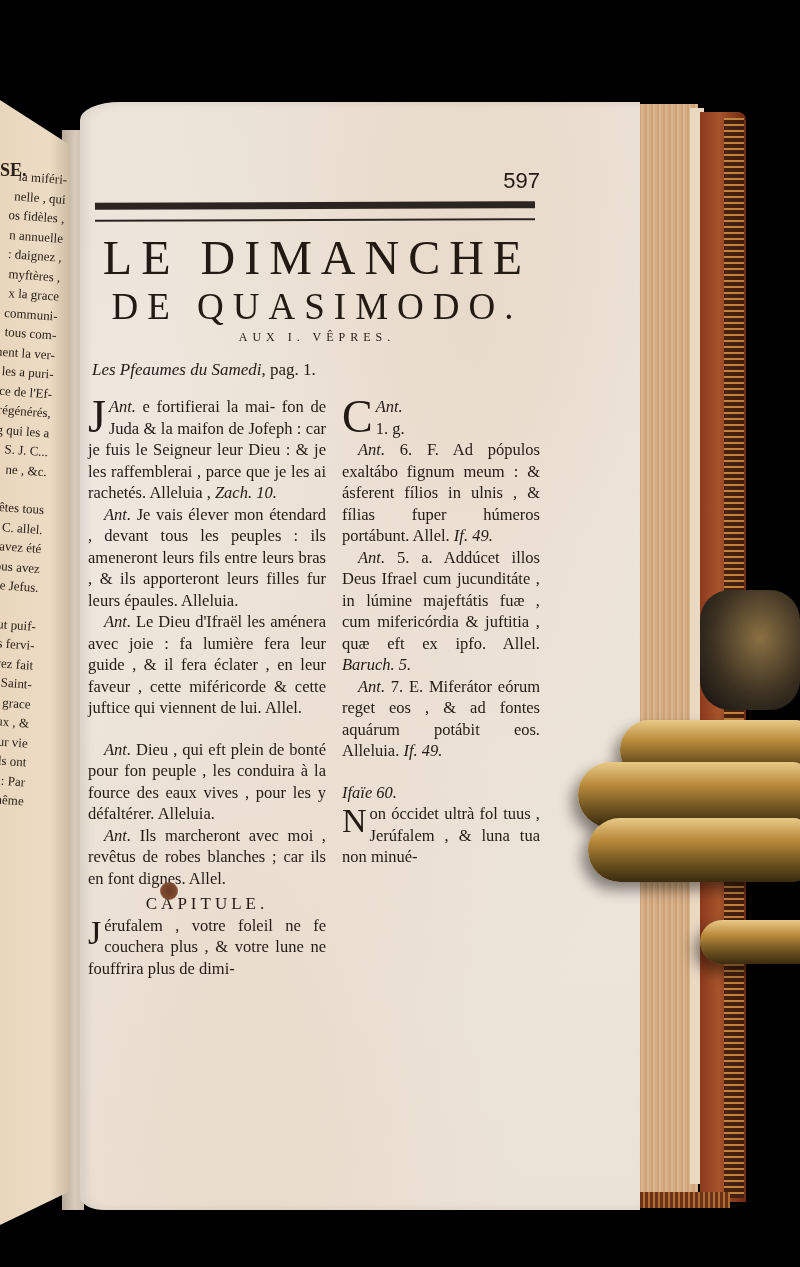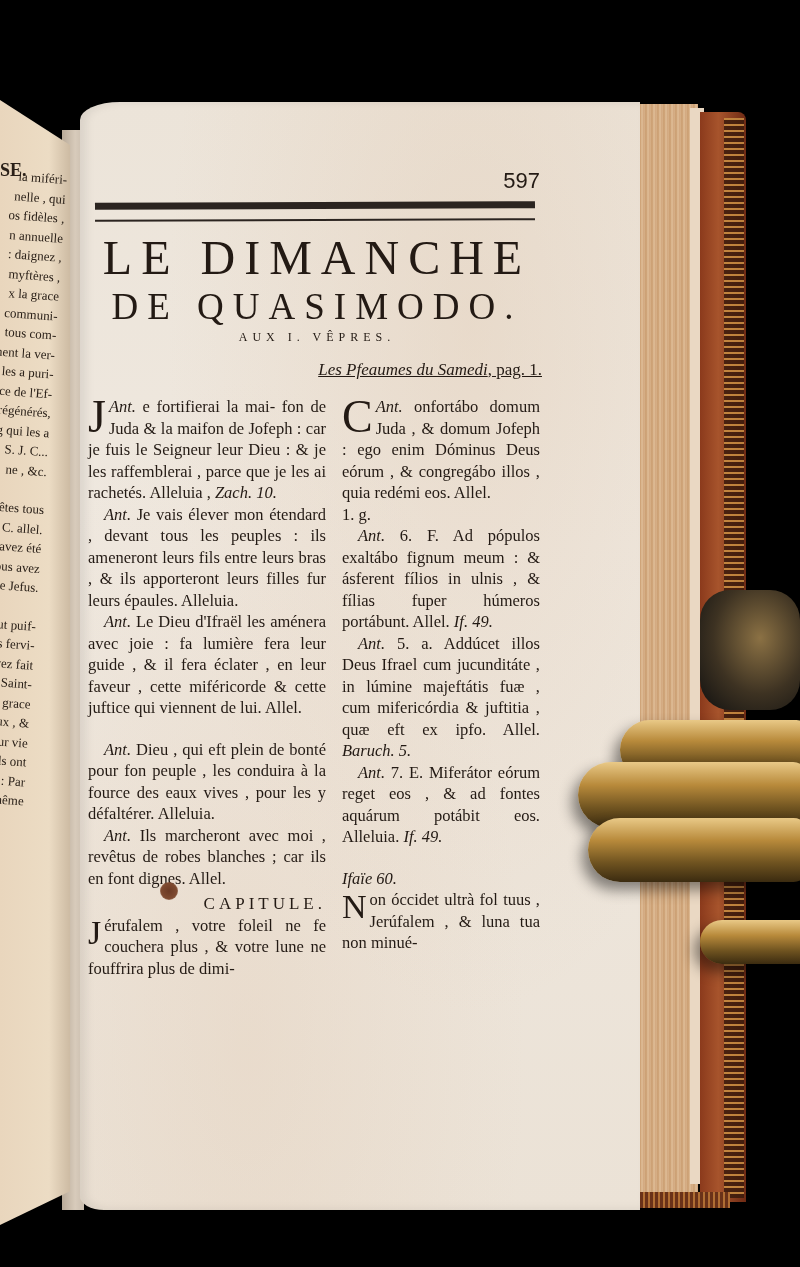--- a/index.html
+++ b/index.html
@@ -88,42 +88,42 @@
     font-family:"Liberation Serif", serif; font-size:37px; letter-spacing:9px;
     text-align:center; white-space:nowrap;
   }
   .title-3 {
     position:absolute; left:0; top:170px; width:450px;
     font-family:"Liberation Serif", serif; font-size:12px; letter-spacing:5px;
     text-align:center;
   }
   .subtitle {
     position:absolute; left:0; top:200px; width:450px;
-    font-family:"Liberation Serif", serif; font-size:17px; text-align:right;text-decoration:underline;
+    font-family:"Liberation Serif", serif; font-size:17px; text-align:left;
   }
   .subtitle i { font-style:italic; }
 
   .col {
     position:absolute; top:236px;
     font-family:"Liberation Serif", serif; font-size:16.5px; line-height:21.5px;
     text-align:justify; hyphens:manual;
   }
   .col-left { left:-4px; width:238px; }
   .col-right { left:250px; width:198px; }
   .para { margin:0; text-indent:0; }
   .para.ind { text-indent:16px; }
   .para .ant { font-style:italic; }
   .para .ref { font-style:italic;margin-top:20px; }
   .space-md { height:20px; }
   .dropcap {
     float:left; font-size:46px; line-height:38px; margin:2px 3px 0 0; font-family:"Liberation Serif", serif;
   }
   .dropcap.small { font-size:34px; line-height:32px; margin-top:2px; }
   .capitule {
-    text-align:right; font-variant:small-caps; letter-spacing:4px; font-size:17px; margin:4px 0 0 0;
+    text-align:center; font-variant:small-caps; letter-spacing:4px; font-size:17px; margin:4px 0 0 0;
   }
   .stain {
     position:absolute; left:160px; top:882px; width:18px; height:18px; border-radius:50%;
     background:radial-gradient(circle,#6b3a24 0,#7e4a30 60%,rgba(126,74,48,0) 100%);
   }
   .finger {
     position:absolute; border-radius:40px 18px 18px 40px;
     background:linear-gradient(180deg,#e9c987 0%,#b88a3b 35%,#6f5320 70%,#3b2b10 100%);
     box-shadow: -6px 8px 14px rgba(0,0,0,.45);
   }
@@ -222,21 +222,21 @@
       </p>
       <p class="capitule">CAPITULE.</p>
       <p class="para">
         <span class="dropcap small">J</span><span>érufalem , votre foleil ne fe couchera plus , &amp; votre lune ne fouffrira plus de dimi-</span>
       </p>
     </div>
 
     <div class="col col-right">
       <p class="para">
         <span class="ant">Ant.</span>
-        <span class="dropcap">C</span><span>onfortábo domum Juda , &amp; domum Jofeph : ego enim Dóminus Deus eórum , &amp; congregábo illos , quia redémi eos. Allel.</span>
+        <span class="dropcap">C</span>
         <br><span>1. g.</span>
       </p>
       <p class="para ind">
         <span class="ant">Ant.</span>
         <span>6. F.</span>
         <span>Ad pópulos exaltábo fignum meum : &amp; ásferent fílios in ulnis , &amp; fílias fuper húmeros portábunt. Allel.</span>
         <span class="ref">If. 49.</span>
       </p>
       <p class="para ind">
         <span class="ant">Ant.</span>

